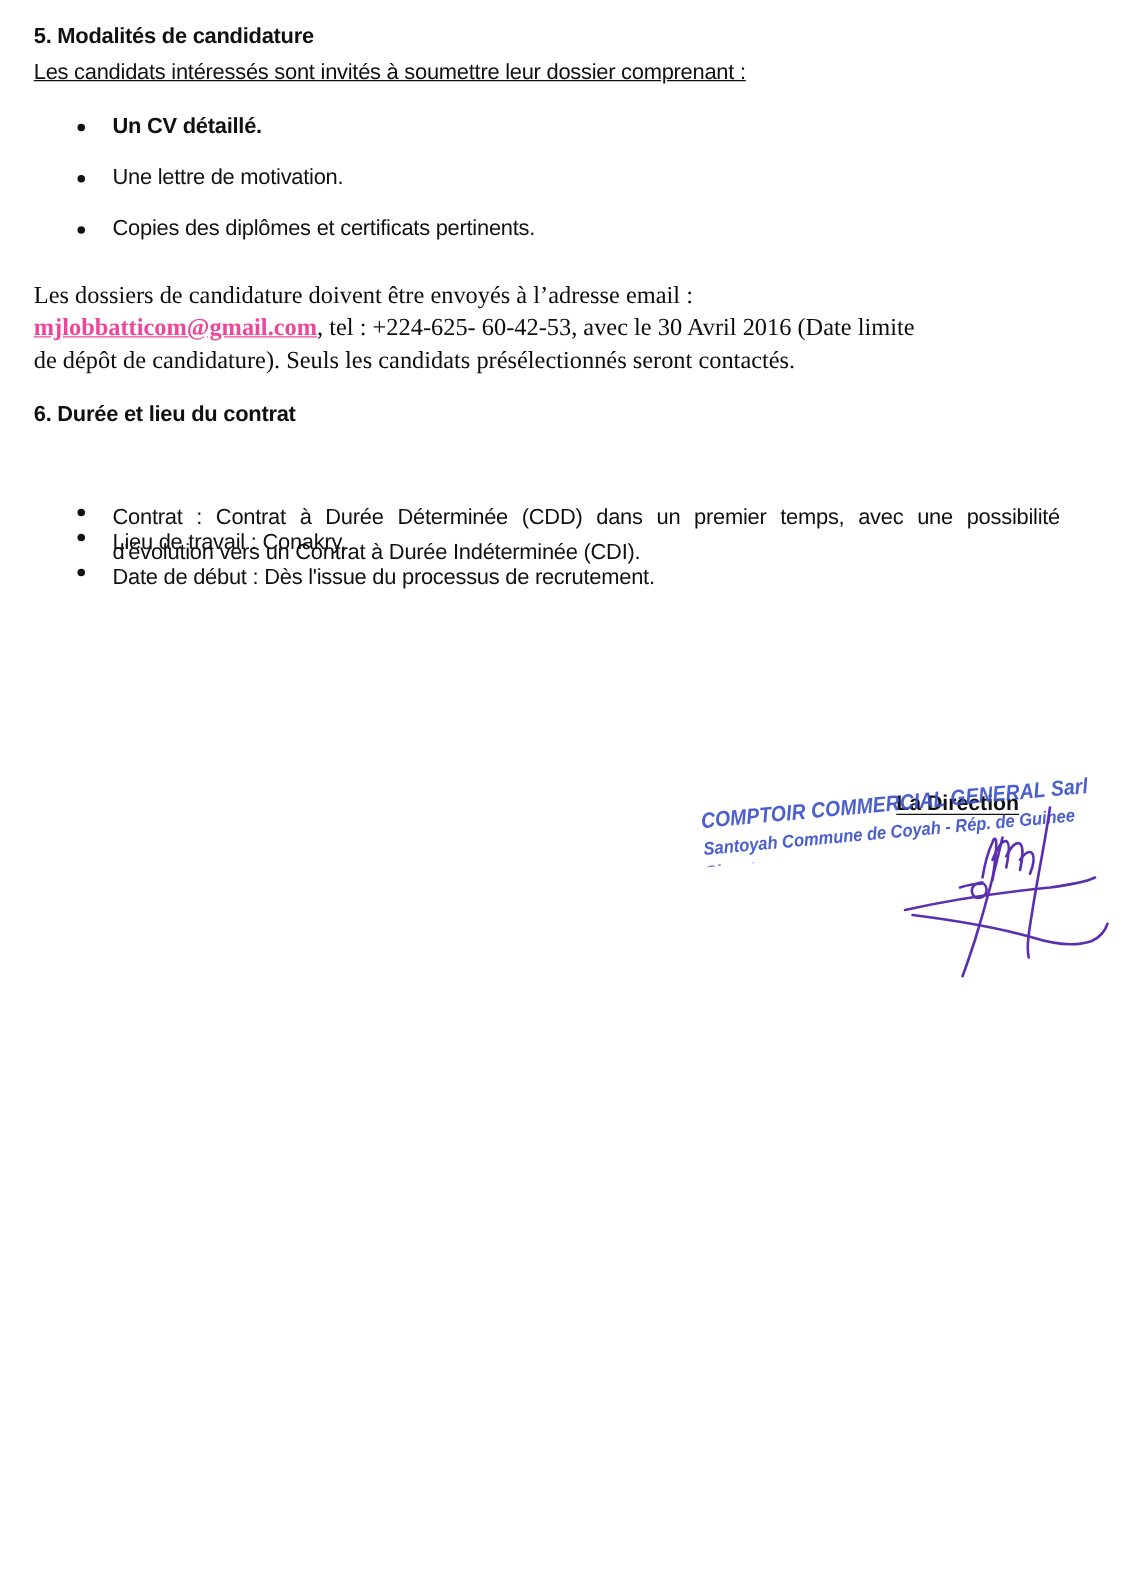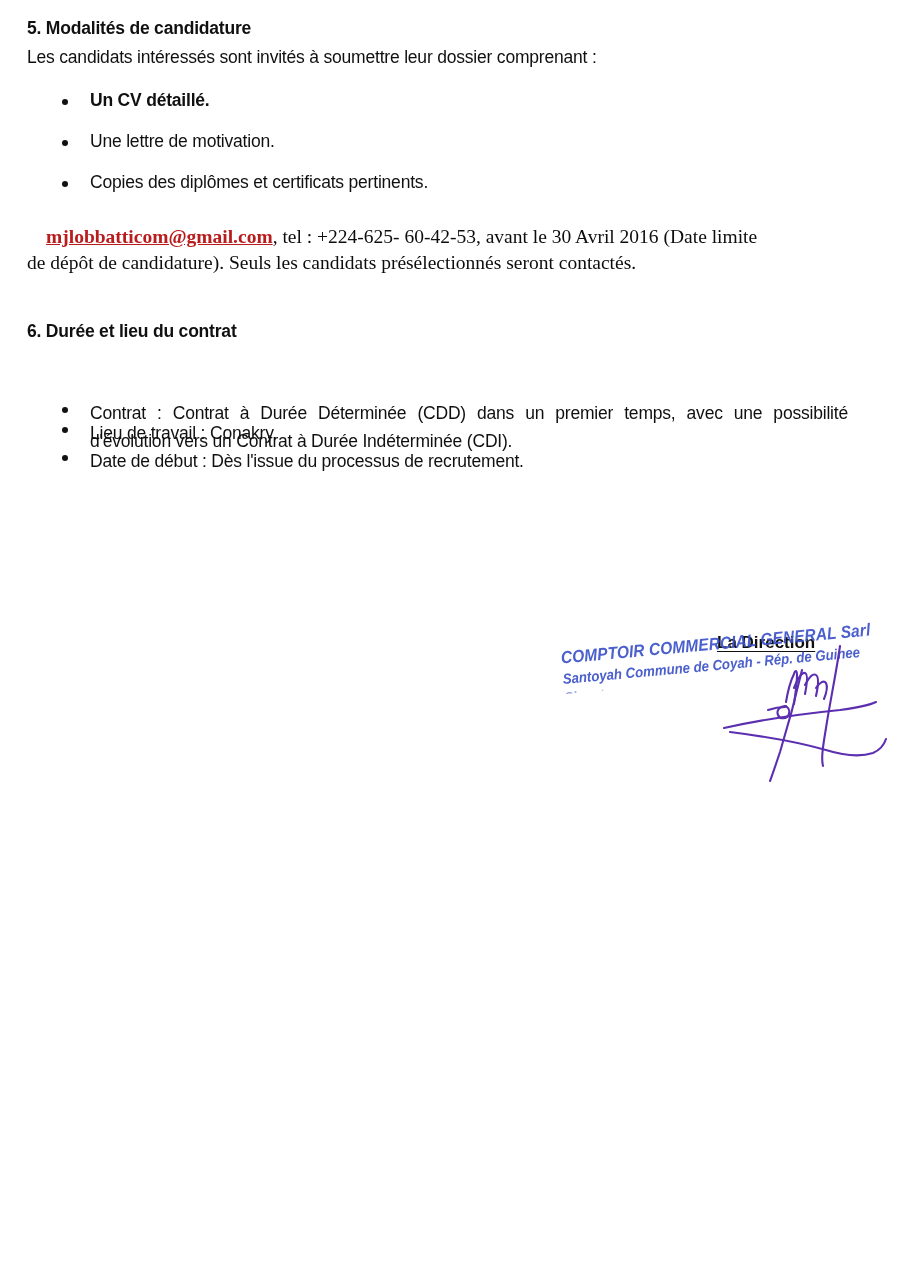--- a/index.html
+++ b/index.html
@@ -27,20 +27,21 @@
     color: #101010;
     white-space: nowrap;
   }
   .sans-para {
     position: absolute;
     font-family: "Liberation Sans", sans-serif;
     font-size: 17.5px;
     letter-spacing: -0.2px;
     color: #101010;
     white-space: nowrap;
+    text-decoration: underline;
   }
 
   
   .bullet-row {
     position: absolute;
     display: block;
   }
   .bullet-dot {
     position: absolute;
     left: 0;
@@ -94,25 +95,24 @@
     font-family: "Liberation Serif", serif;
     font-size: 19.5px;
     line-height: 26px;
     color: #0d0d0d;
   }
   .serif-para .line {
     display: block;
     white-space: nowrap;
   }
   .email-link {
-    color: #b91c1c;
+    color: #ec4899;
     text-decoration: underline;
     font-weight: bold;
     font-family: "Liberation Serif", serif;
-    margin-left: 19px;
   }
   .b {
     font-weight: normal;
   }
 
   
   .direction-label {
     position: absolute;
     font-family: "Liberation Sans", sans-serif;
     font-weight: bold;
@@ -190,21 +190,22 @@
       <span class="bullet-dot"></span>
       <span class="bullet-text">Une lettre de motivation.</span>
     </div>
     <div class="bullet-row" style="top:172px;">
       <span class="bullet-dot"></span>
       <span class="bullet-text">Copies des diplômes et certificats pertinents.</span>
     </div>
   </div>
 
   <div class="serif-para" style="left:27px; top:224px;">
-    <span class="line"><a class="email-link" href="#">mjlobbatticom@gmail.com</a><span>, </span><span class="b">tel : </span><span class="b">+224-625- 60-42-53</span><span>, avant le </span><span class="b">30 Avril 2016</span><span> (Date limite</span></span>
+    <span class="line">Les dossiers de candidature doivent être envoyés à l’adresse email :</span>
+    <span class="line"><a class="email-link" href="#">mjlobbatticom@gmail.com</a><span>, </span><span class="b">tel : </span><span class="b">+224-625- 60-42-53</span><span>, avec le </span><span class="b">30 Avril 2016</span><span> (Date limite</span></span>
     <span class="line">de dépôt de candidature). Seuls les candidats présélectionnés seront contactés.</span>
   </div>
 
   <div class="section-heading" style="left:27px; top:321px;">6. Durée et lieu du contrat</div>
 
   <div class="list-contrat">
     <div class="bullet-row" style="top:363px;margin-top:36px;">
       <span class="bullet-dot"></span>
       <span class="bullet-text justified">Contrat : Contrat à Durée Déterminée (CDD) dans un premier temps, avec une possibilité d'évolution vers un Contrat à Durée Indéterminée (CDI).</span>
     </div>

